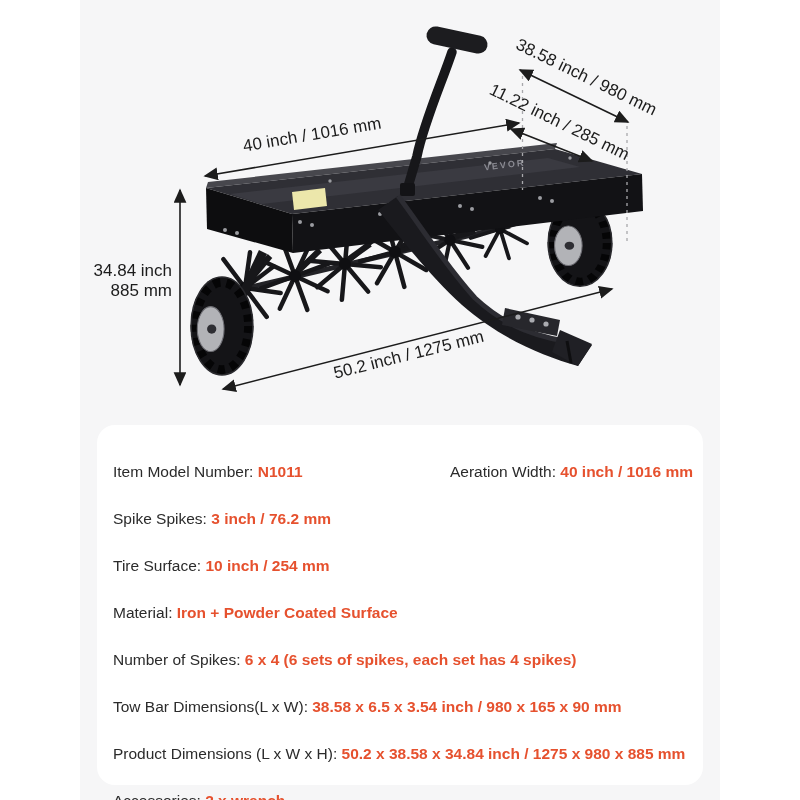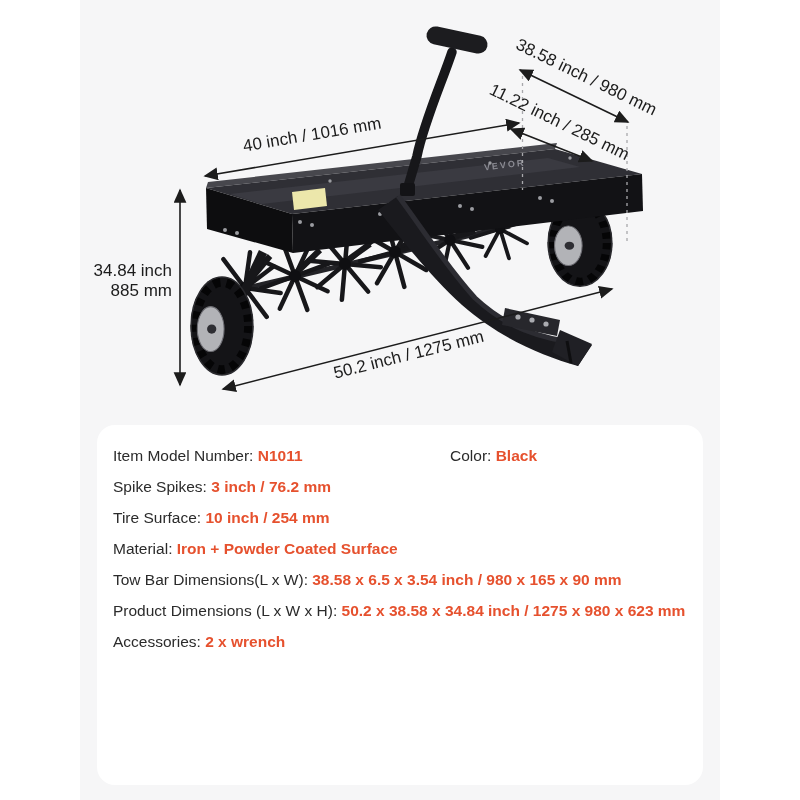--- a/index.html
+++ b/index.html
@@ -4,21 +4,21 @@
 <style>
   * { margin:0; padding:0; box-sizing:border-box; }
   html,body { width:800px; height:800px; background:#ffffff; font-family:"Liberation Sans","DejaVu Sans",sans-serif; }
   .stage { position:relative; width:800px; height:800px; background:#ffffff; overflow:hidden; }
   .panel { position:absolute; left:80px; top:0; width:640px; height:800px; background:#f6f6f7; }
   .product-svg { position:absolute; left:0; top:0; width:640px; height:420px; }
 
   .spec-card { position:absolute; left:17px; top:425px; width:606px; height:360px;
                background:#ffffff; border-radius:18px; padding:15px 12px 0 16px; }
   .spec-cols { display:grid; grid-template-columns:337px 1fr; }
-  .row { line-height:31px; font-size:15.5px; white-space:nowrap; }
+  .row { line-height:31px; font-size:15.5px; white-space:nowrap;margin-top:16px; }
   .lab { color:#2b2b2b; }
   .val { color:#e6512e; font-weight:bold; }
 
   text { font-family:"Liberation Sans","DejaVu Sans",sans-serif; }
   .dim-text { font-size:17px; fill:#1c1c1c; }
   .dim-line { stroke:#1c1c1c; stroke-width:1.6; fill:none; }
   .dash-line { stroke:#a8a8ac; stroke-width:1.3; stroke-dasharray:3 4; fill:none; }
   .brand-text { font-size:9px; fill:#8b8b93; letter-spacing:2px; font-weight:bold; }
 </style>
 </head>
@@ -148,24 +148,25 @@
 
     <div class="spec-card">
       <div class="spec-cols">
         <div>
           <div class="row"><span class="lab">Item Model Number: </span><span class="val">N1011</span></div>
           <div class="row"><span class="lab">Spike Spikes: </span><span class="val">3 inch / 76.2 mm</span></div>
           <div class="row"><span class="lab">Tire Surface: </span><span class="val">10 inch / 254 mm</span></div>
           <div class="row"><span class="lab">Material: </span><span class="val">Iron + Powder Coated Surface</span></div>
         </div>
         <div>
-          <div class="row"><span class="lab">Color: </span><span class="val">Black</span></div>
+          <div class="row"><span class="lab">Aeration Width: </span><span class="val">40 inch / 1016 mm</span></div>
         </div>
       </div>
       <div>
+        <div class="row"><span class="lab">Number of Spikes: </span><span class="val">6 x 4 (6 sets of spikes, each set has 4 spikes)</span></div>
         <div class="row"><span class="lab">Tow Bar Dimensions(L x W): </span><span class="val">38.58 x 6.5 x 3.54 inch / 980 x 165 x 90 mm</span></div>
-        <div class="row"><span class="lab">Product Dimensions (L x W x H): </span><span class="val">50.2 x 38.58 x 34.84 inch / 1275 x 980 x 623 mm</span></div>
+        <div class="row"><span class="lab">Product Dimensions (L x W x H): </span><span class="val">50.2 x 38.58 x 34.84 inch / 1275 x 980 x 885 mm</span></div>
         <div class="row"><span class="lab">Accessories: </span><span class="val">2 x wrench</span></div>
       </div>
     </div>
 
   </div>
 </div>
 
 </body></html>

